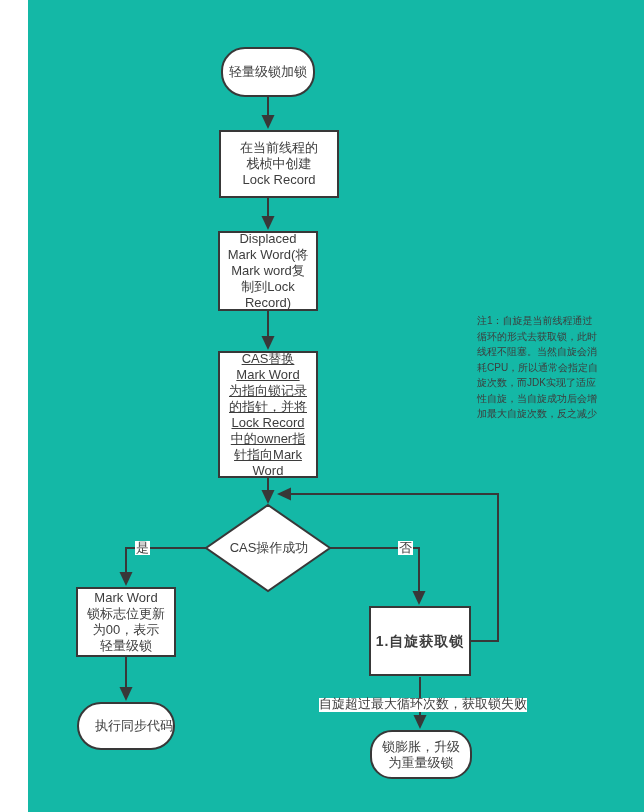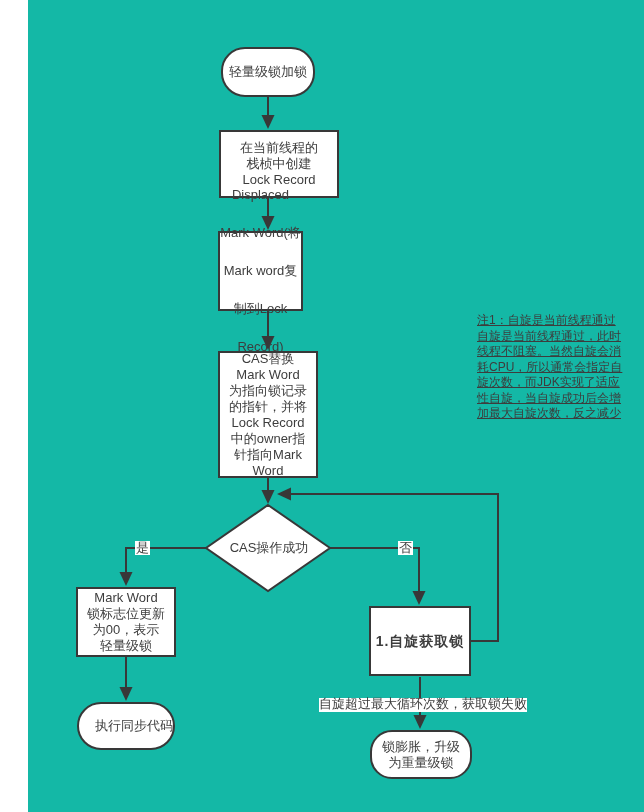--- a/index.html
+++ b/index.html
@@ -20,22 +20,22 @@
   .node.spin{font-size:14px;font-weight:700;letter-spacing:1px;}
   .edge-label{
     position:absolute;z-index:3;background:#ffffff;font-size:13px;
     line-height:14px;padding:0 1px;white-space:nowrap;
   }
   .caption{
     position:absolute;z-index:3;background:#ffffff;font-size:13px;
     line-height:14px;white-space:nowrap;font-family:Liberation Mono, monospace;
   }
   .note{
-    position:absolute;z-index:1;font-size:12px;line-height:15.5px;
-    white-space:nowrap;color:#3d3d3d;text-decoration:underline;
+    position:absolute;z-index:1;font-size:10px;line-height:15.5px;
+    white-space:nowrap;color:#3d3d3d;
   }
 </style>
 </head>
 <body>
 
 <div class="canvas">
 
   <svg class="connectors" width="644" height="812" viewBox="0 0 644 812">
 
     <line x1="240" y1="97" x2="240" y2="117" stroke="#383838" stroke-width="2"></line>
@@ -71,29 +71,29 @@
   <div class="node terminal" style="left:193px;top:47px;width:94px;height:50px;">
     <div>轻量级锁加锁</div>
   </div>
 
   <div class="node" style="left:191px;top:130px;width:120px;height:68px;">
     <div>在当前线程的</div>
     <div>栈桢中创建</div>
     <div>Lock Record</div>
   </div>
 
-  <div class="node" style="left:190px;top:231px;width:85px;height:80px;gap:22px;">
+  <div class="node" style="left:190px;top:231px;width:100px;height:80px;">
     <div>Displaced</div>
     <div>Mark Word(将</div>
     <div>Mark word复</div>
     <div>制到Lock</div>
     <div>Record)</div>
   </div>
 
-  <div class="node" style="left:190px;top:351px;width:100px;height:127px;">
+  <div class="node" style="left:190px;top:351px;width:100px;height:127px;text-decoration:underline;">
     <div>CAS替换</div>
     <div>Mark Word</div>
     <div>为指向锁记录</div>
     <div>的指针，并将</div>
     <div>Lock Record</div>
     <div>中的owner指</div>
     <div>针指向Mark</div>
     <div>Word</div>
   </div>
 
@@ -119,21 +119,21 @@
 
   <div class="caption" style="left:291px;top:698px;">自旋超过最大循环次数，获取锁失败</div>
 
   <div class="node terminal" style="left:342px;top:730px;width:102px;height:49px;border-radius:22px;">
     <div>锁膨胀，升级</div>
     <div>为重量级锁</div>
   </div>
 
   <div class="note" style="left:449px;top:313px;">
     <div>注1：自旋是当前线程通过</div>
-    <div>自旋是当前线程通过，此时</div>
+    <div>循环的形式去获取锁，此时</div>
     <div>线程不阻塞。当然自旋会消</div>
     <div>耗CPU，所以通常会指定自</div>
     <div>旋次数，而JDK实现了适应</div>
     <div>性自旋，当自旋成功后会增</div>
     <div>加最大自旋次数，反之减少</div>
   </div>
 
 </div>
 
 </body></html>

